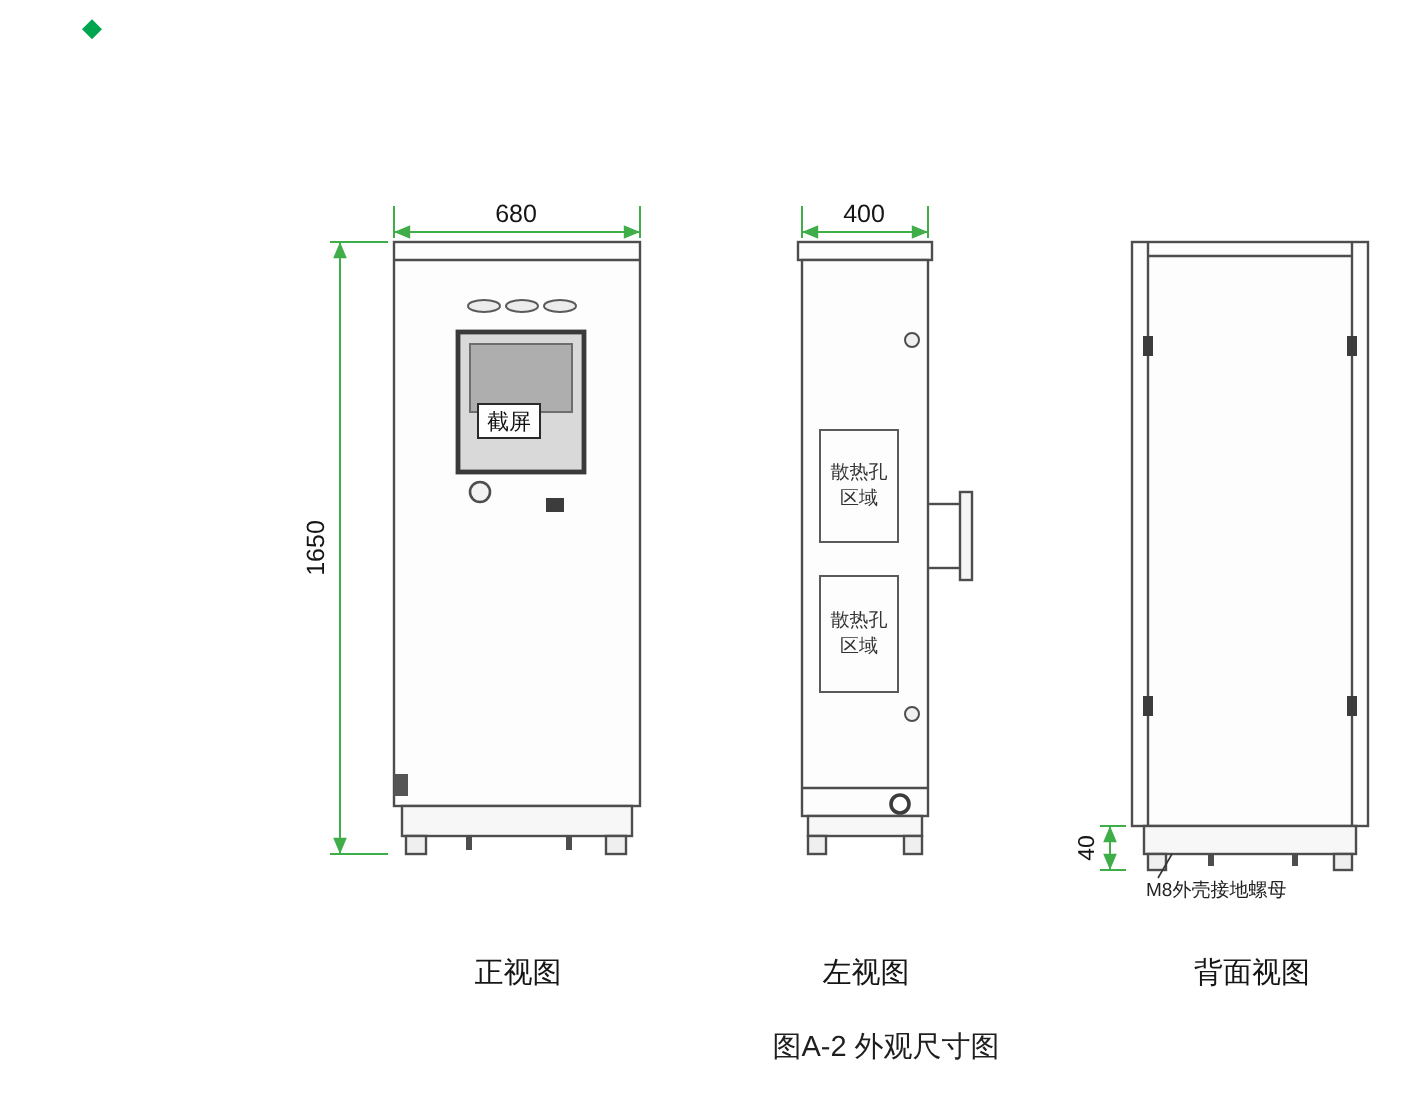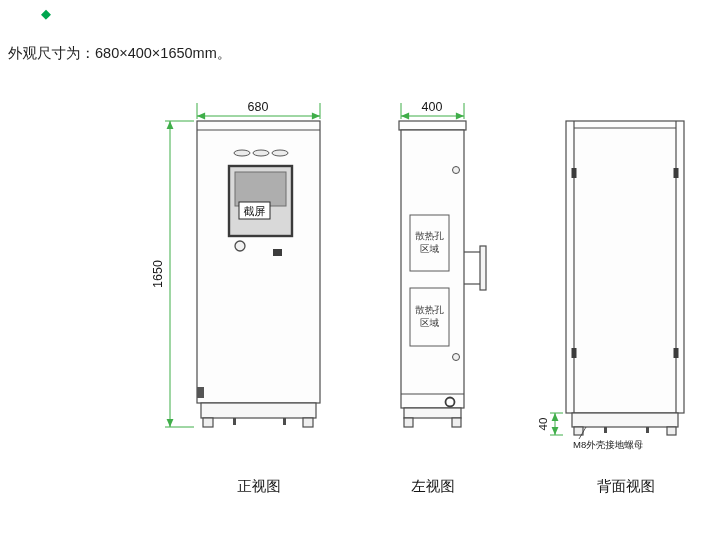--- a/index.html
+++ b/index.html
@@ -22,21 +22,20 @@
 </style>
 </head>
 <body>
 
 <div class="page">
 
   <div class="header">
     <span class="diamond">◆</span>
   </div>
 
-  <div class="desc">外观尺寸为：680×400×1650mm。</div>
 
   <svg class="drawing" width="710" height="548" viewBox="0 0 710 548" xmlns="http://www.w3.org/2000/svg">
     <defs>
       <marker id="arr" viewBox="0 0 10 10" refX="9.5" refY="5" markerWidth="9" markerHeight="9" orient="auto-start-reverse">
         <path d="M0.5,1.2 L9.5,5 L0.5,8.8 z" fill="#3fae49"></path>
       </marker>
     </defs>
 
     <g>
 
@@ -156,14 +155,15 @@
       <text class="annot-text" x="573" y="448" text-anchor="start">M8外壳接地螺母</text>
     </g>
 
     <g>
       <text class="view-label" x="259" y="491" text-anchor="middle">正视图</text>
       <text class="view-label" x="433" y="491" text-anchor="middle">左视图</text>
       <text class="view-label" x="626" y="491" text-anchor="middle">背面视图</text>
     </g>
   </svg>
 
+  <div class="caption">图A-2 外观尺寸图</div>
 
 </div>
 
 </body></html>

